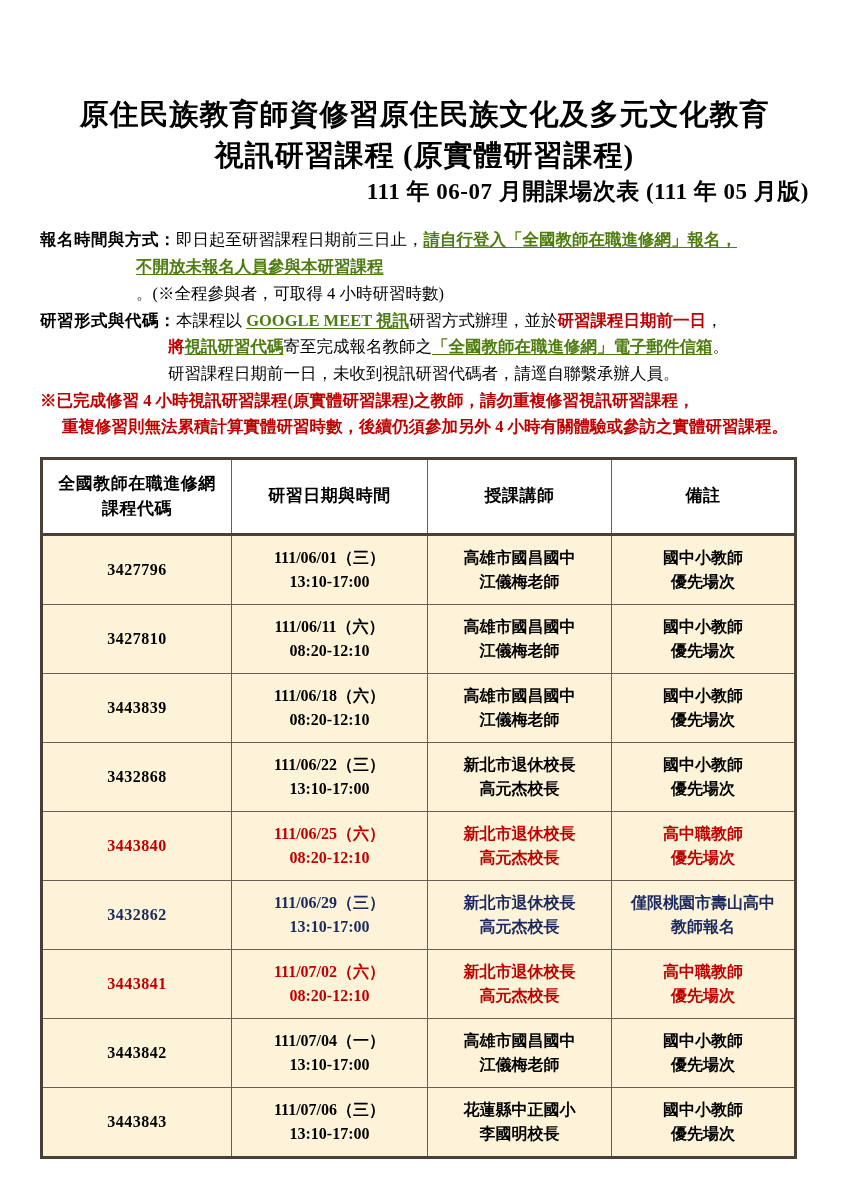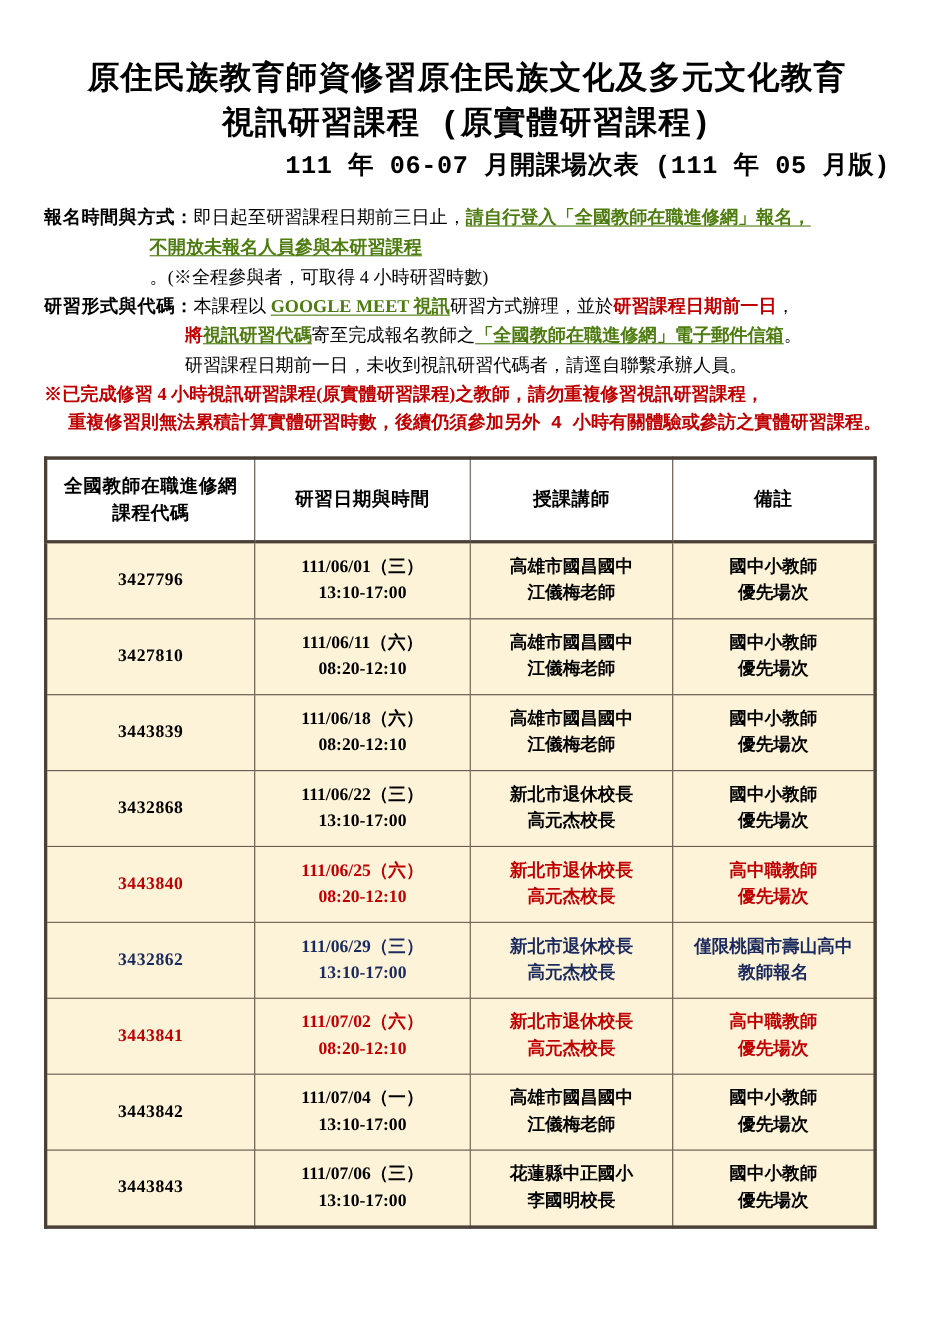--- a/index.html
+++ b/index.html
@@ -17,23 +17,22 @@
   .page {
     width: 849px;
     height: 1200px;
     position: relative;
     box-sizing: border-box;
     padding: 0 40px;
   }
 
   
   .title-block {
-    padding-top: 52px;
+    padding-top: 94px;
     text-align: center;
-    font-family: Liberation Mono, monospace;
   }
   .title-line {
     font-size: 29px;
     font-weight: bold;
     letter-spacing: 1px;
     line-height: 1.42;
     color: #000;
   }
   .subtitle {
     font-size: 23px;
@@ -80,21 +79,20 @@
   }
   .warn {
     color: #c00000;
     font-weight: bold;
     font-size: 16.5px;
     line-height: 1.62;
     white-space: nowrap;
   }
   .warn-2 {
     padding-left: 22px;
-    font-family: Liberation Mono, monospace;
   }
 
   
   .sched-wrap {
     margin-top: 16px;
   }
   table.sched {
     width: 754px;
     border-collapse: collapse;
     table-layout: fixed;

